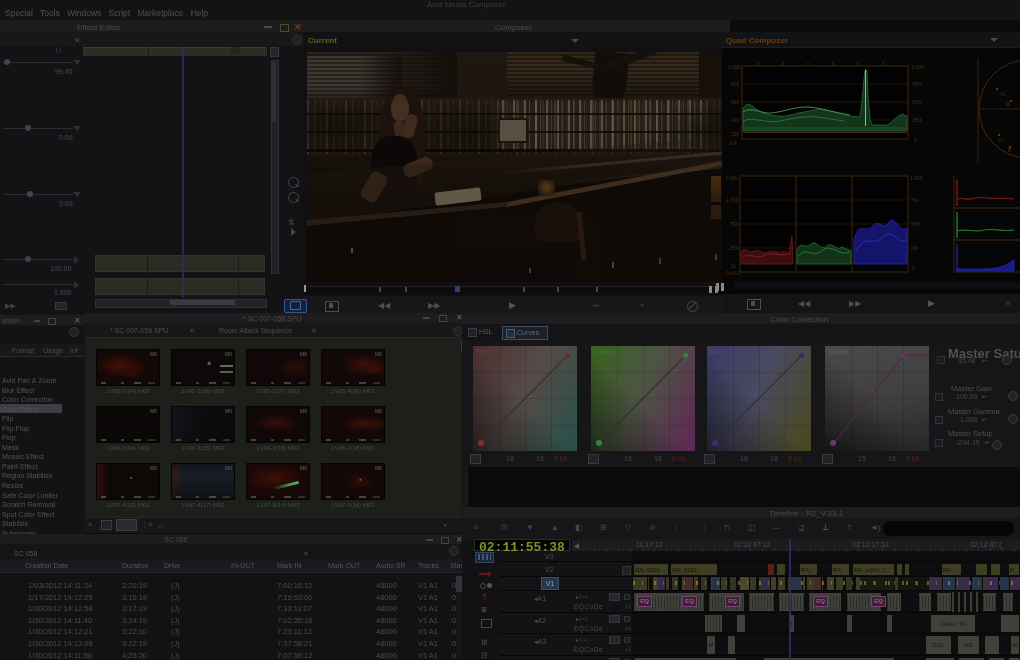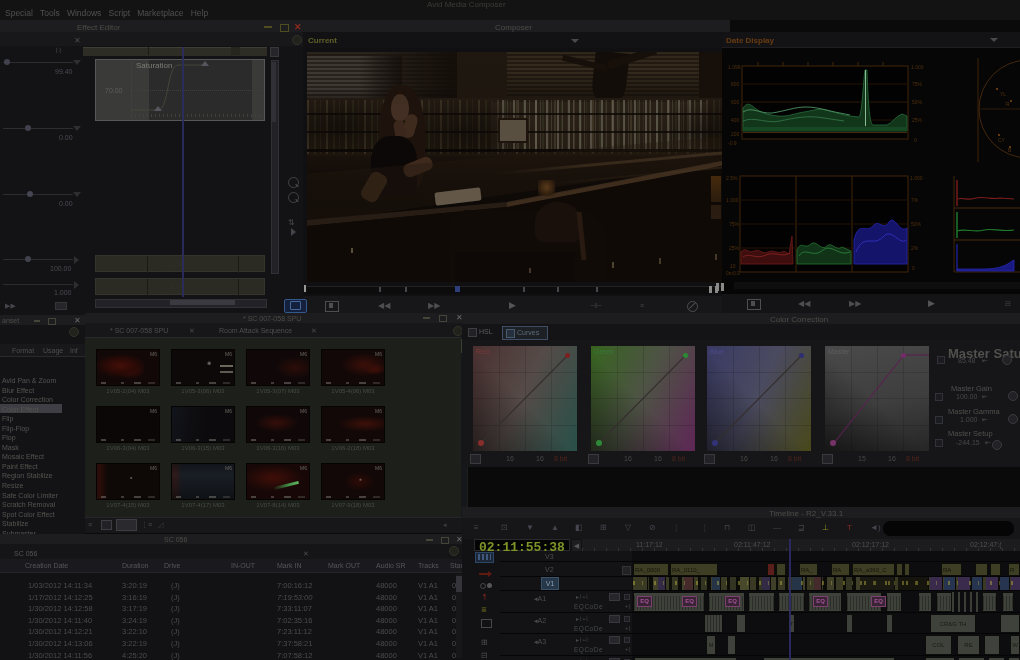--- a/index.html
+++ b/index.html
@@ -59,33 +59,20 @@
  <div class="a" style="left:73px;top:172px;width:0;height:0;border-left:4px solid transparent;border-right:4px solid transparent;border-top:5px solid #2e2e33;"></div>
  <div class="a tiny" style="left:59px;top:180px;color:#4a4a52;">0.00</div>
  <div class="a" style="left:3px;top:239px;width:70px;height:1px;background:#2c2c33;"></div>
  <div class="a" style="left:25px;top:236px;width:6px;height:6px;border-radius:50%;background:#42424e;"></div>
  <div class="a" style="left:74px;top:236px;width:0;height:0;border-top:4px solid transparent;border-bottom:4px solid transparent;border-left:5px solid #2e2e33;"></div>
  <div class="a tiny" style="left:50px;top:245px;color:#4a4a52;">100.00</div>
  <div class="a" style="left:3px;top:264px;width:70px;height:1px;background:#2a2a30;"></div>
  <div class="a" style="left:74px;top:261px;width:0;height:0;border-top:4px solid transparent;border-bottom:4px solid transparent;border-left:5px solid #2e2e33;"></div>
  <div class="a tiny" style="left:54px;top:269px;color:#4a4a52;">1.000</div>
 
- <div class="a" style="left:95px;top:39px;width:170px;height:62px;background:#3a3a39;border:1px solid #57575a;box-sizing:border-box;">
-   <div class="a" style="left:53px;top:0;width:103px;height:60px;background:#2b2b2b;"></div>
-   <div class="a" style="left:35px;top:2px;height:56px;border-left:1px dotted #45453e;"></div>
-   <div class="a" style="left:35px;top:30px;width:130px;border-top:1px dotted #40403a;"></div>
-   <div class="a" style="left:35px;top:54px;width:130px;height:3px;background:repeating-linear-gradient(90deg,#42423a 0 1px,transparent 1px 4px);"></div>
-   <div class="a" style="left:40px;top:1px;font-size:8px;color:#7c7c74;">Saturation</div>
-   <div class="a tiny" style="left:9px;top:27px;color:#5e5e56;">70.00</div>
-   <svg class="a" style="left:35px;top:0px;" width="133" height="60">
-          <path d="M0 50 L27 50 C 38 50, 36 5, 47 5 L72 5" stroke="#47473b" fill="none" stroke-width="0.9"></path>
-        </svg>
-   <div class="a" style="left:58px;top:46px;width:0;height:0;border-left:4px solid transparent;border-right:4px solid transparent;border-bottom:5px solid #56565e;"></div>
-   <div class="a" style="left:105px;top:1px;width:0;height:0;border-left:4px solid transparent;border-right:4px solid transparent;border-bottom:5px solid #56565e;"></div>
- </div>
 
  <div class="a" style="left:95px;top:235px;width:170px;height:17px;background:#2b2b24;border:1px solid #34342c;box-sizing:border-box;">
   <div class="a" style="left:51px;top:0;width:1px;height:17px;background:#1a1a16;"></div>
   <div class="a" style="left:142px;top:0;width:1px;height:17px;background:#1a1a16;"></div>
   <div class="a t6" style="left:68px;top:5px;color:#30302a;">100.00</div>
  </div>
  <div class="a" style="left:95px;top:258px;width:170px;height:17px;background:#2b2b24;border:1px solid #34342c;box-sizing:border-box;">
   <div class="a" style="left:51px;top:0;width:1px;height:17px;background:#1a1a16;"></div>
   <div class="a" style="left:142px;top:0;width:1px;height:17px;background:#1a1a16;"></div>
   <div class="a t6" style="left:70px;top:5px;color:#30302a;">1.000</div>
@@ -202,21 +189,21 @@
 </div>
 
 <div class="a" style="left:284px;top:299px;width:21px;height:12px;background:#14203c;border:1px solid #33588c;border-radius:2px;"></div>
 <div class="a" style="left:290px;top:301px;width:9px;height:7px;border:1px solid #4468a0;border-radius:1px;"></div>
 
 <div class="a" style="left:711px;top:176px;width:10px;height:26px;background:linear-gradient(180deg,#462a0d,#2a1c0d);"></div>
 <div class="a" style="left:711px;top:205px;width:10px;height:14px;background:#2a1c10;"></div>
 
 <div id="quad" class="a" style="left:722px;top:32px;width:298px;height:286px;background:#060606;">
  <div class="a" style="left:0;top:0;width:298px;height:15px;background:#131315;border-bottom:1px solid #1e1e20;"></div>
- <div class="a" style="left:4px;top:4px;color:#6a3c12;font-size:8px;font-weight:bold;">Date Display</div>
+ <div class="a" style="left:4px;top:4px;color:#6a3c12;font-size:8px;font-weight:bold;">Quad Composer</div>
  <div class="a" style="left:268px;top:6px;width:0;height:0;border-left:4px solid transparent;border-right:4px solid transparent;border-top:4px solid #4a4a4e;"></div>
 
  <svg class="a" style="left:6px;top:26px;" width="200" height="88">
    <rect x="14" y="8" width="166" height="73" fill="#020202" stroke="#402509" stroke-width="1"></rect>
    <line x1="14" y1="44" x2="180" y2="44" stroke="#2b1807" stroke-width="1"></line>
    <line x1="14" y1="26" x2="180" y2="26" stroke="#241306" stroke-width="1"></line>
    <line x1="14" y1="62" x2="180" y2="62" stroke="#241306" stroke-width="1"></line>
    <g fill="#50300d" font-size="5" font-family="Liberation Sans">
      <text x="0" y="11">1.099</text>
           <text x="3" y="28">800</text>

